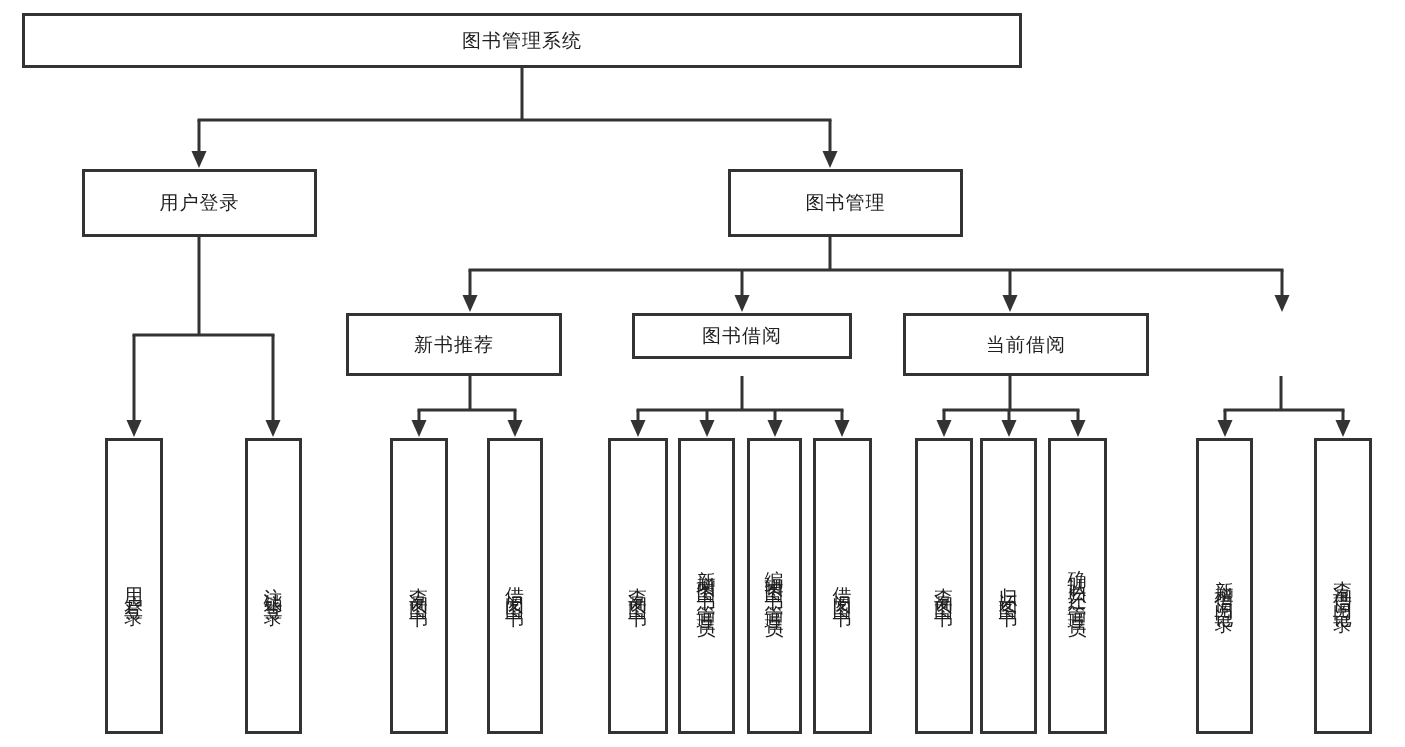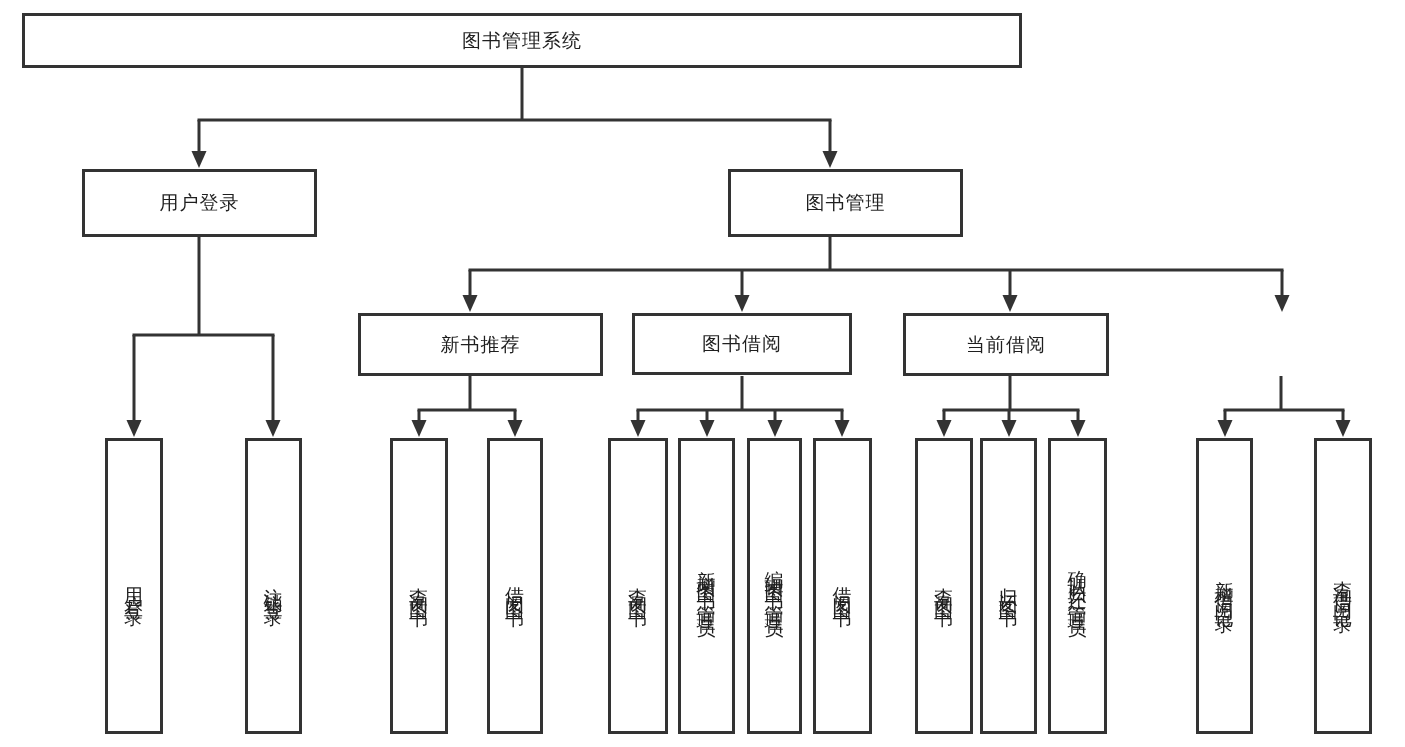--- a/index.html
+++ b/index.html
@@ -133,27 +133,27 @@
     <span class="hlabel">图书管理系统</span>
   </div>
 
   <div class="node" style="left:82px; top:169px; width:235px; height:68px;">
     <span class="hlabel">用户登录</span>
   </div>
   <div class="node" style="left:713px; top:169px; width:235px; height:68px;margin-left:15px;">
     <span class="hlabel">图书管理</span>
   </div>
 
-  <div class="node" style="left:358px; top:313px; width:245px; height:63px;">
+  <div class="node" style="left:346px; top:313px; width:216px; height:63px;">
     <span class="hlabel">新书推荐</span>
   </div>
-  <div class="node" style="left:632px; top:313px; width:220px; height:62px;align-items:center;">
+  <div class="node" style="left:632px; top:313px; width:220px; height:46px;align-items:center;">
     <span class="hlabel">图书借阅</span>
   </div>
-  <div class="node" style="left:903px; top:313px; width:206px; height:63px;">
+  <div class="node" style="left:903px; top:313px; width:246px; height:63px;">
     <span class="hlabel">当前借阅</span>
   </div>
 
   <div class="node leaf" style="left:105px; top:438px; width:58px; height:296px;">
     <span class="vlabel">用户登录</span>
   </div>
   <div class="node leaf" style="left:245px; top:438px; width:57px; height:296px;">
     <span class="vlabel">注销登录</span>
   </div>
 

